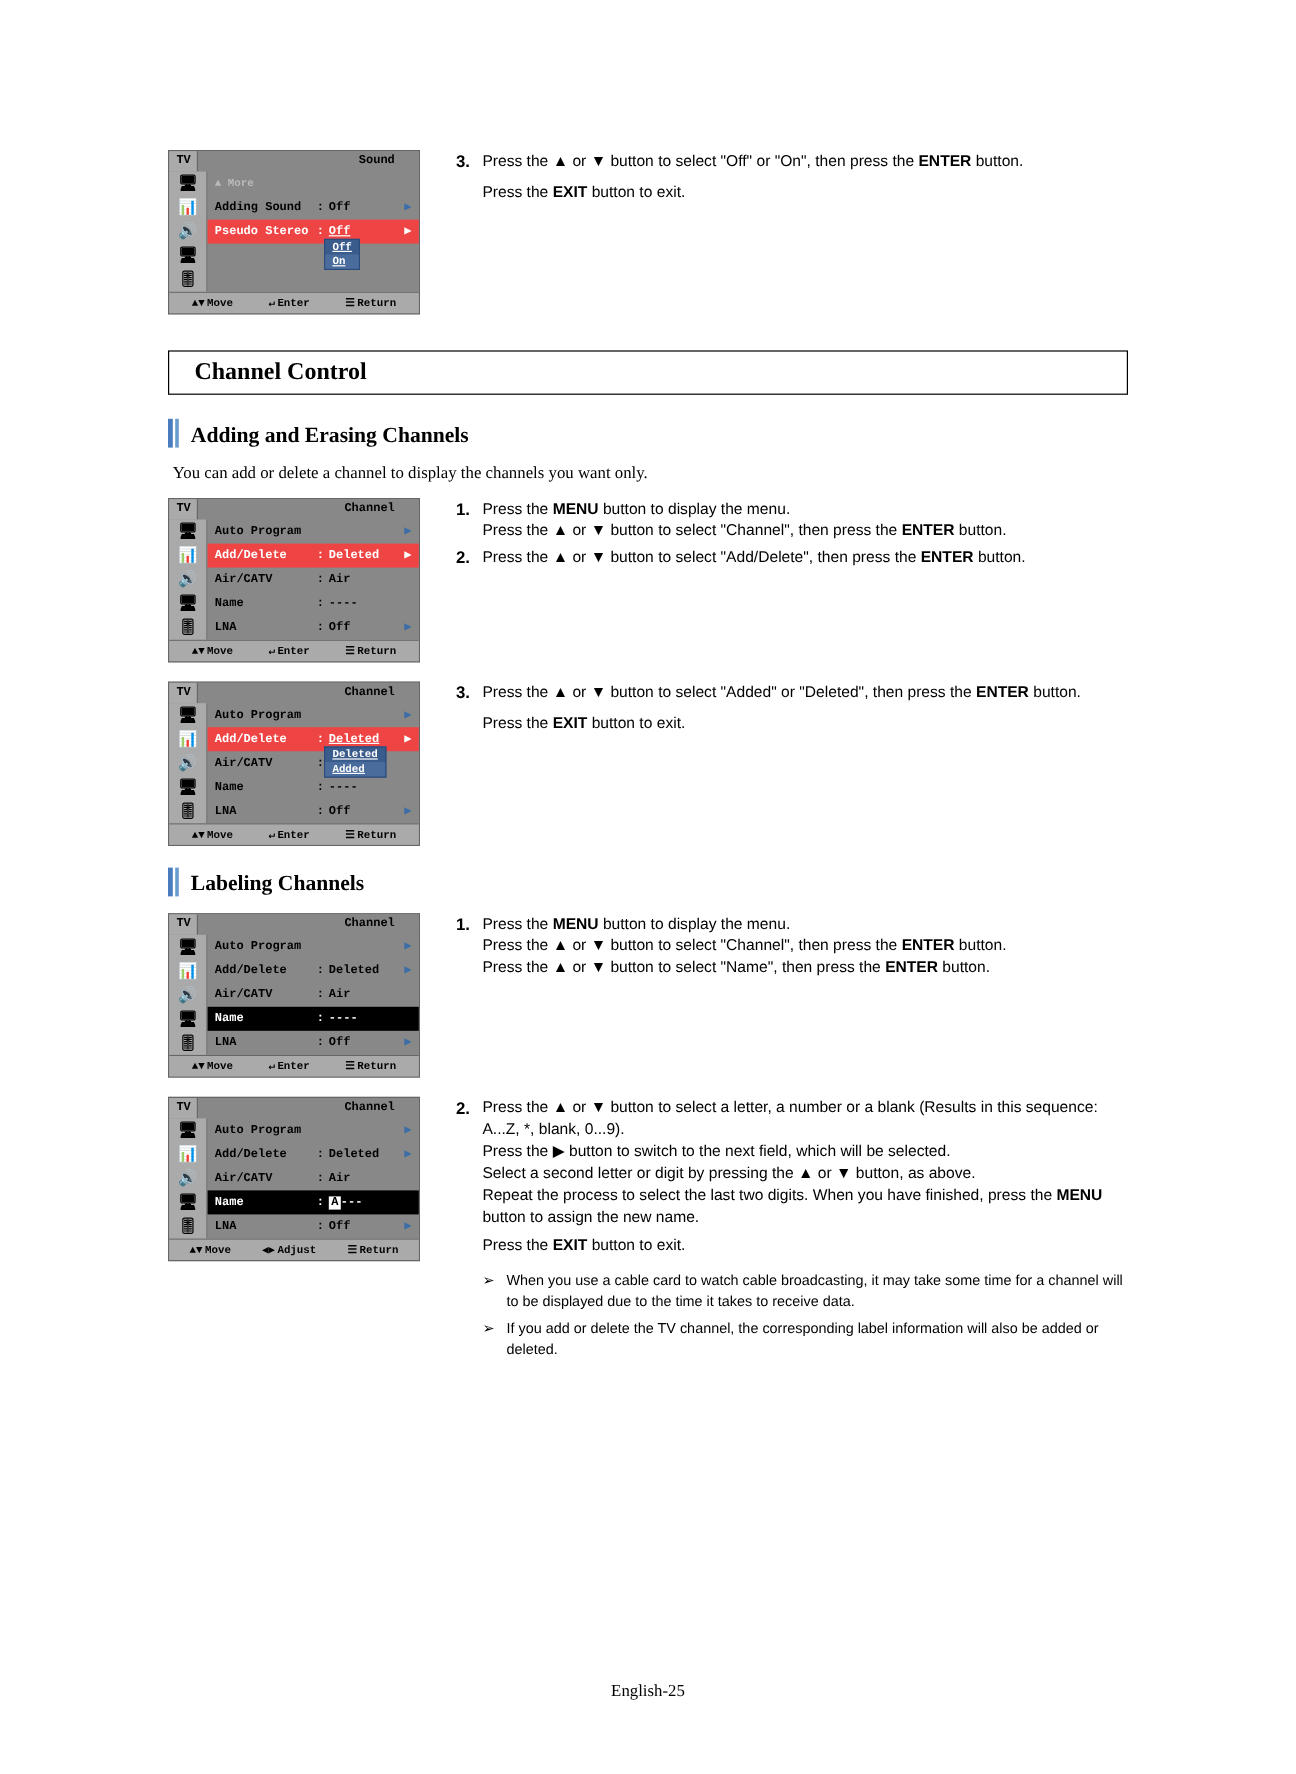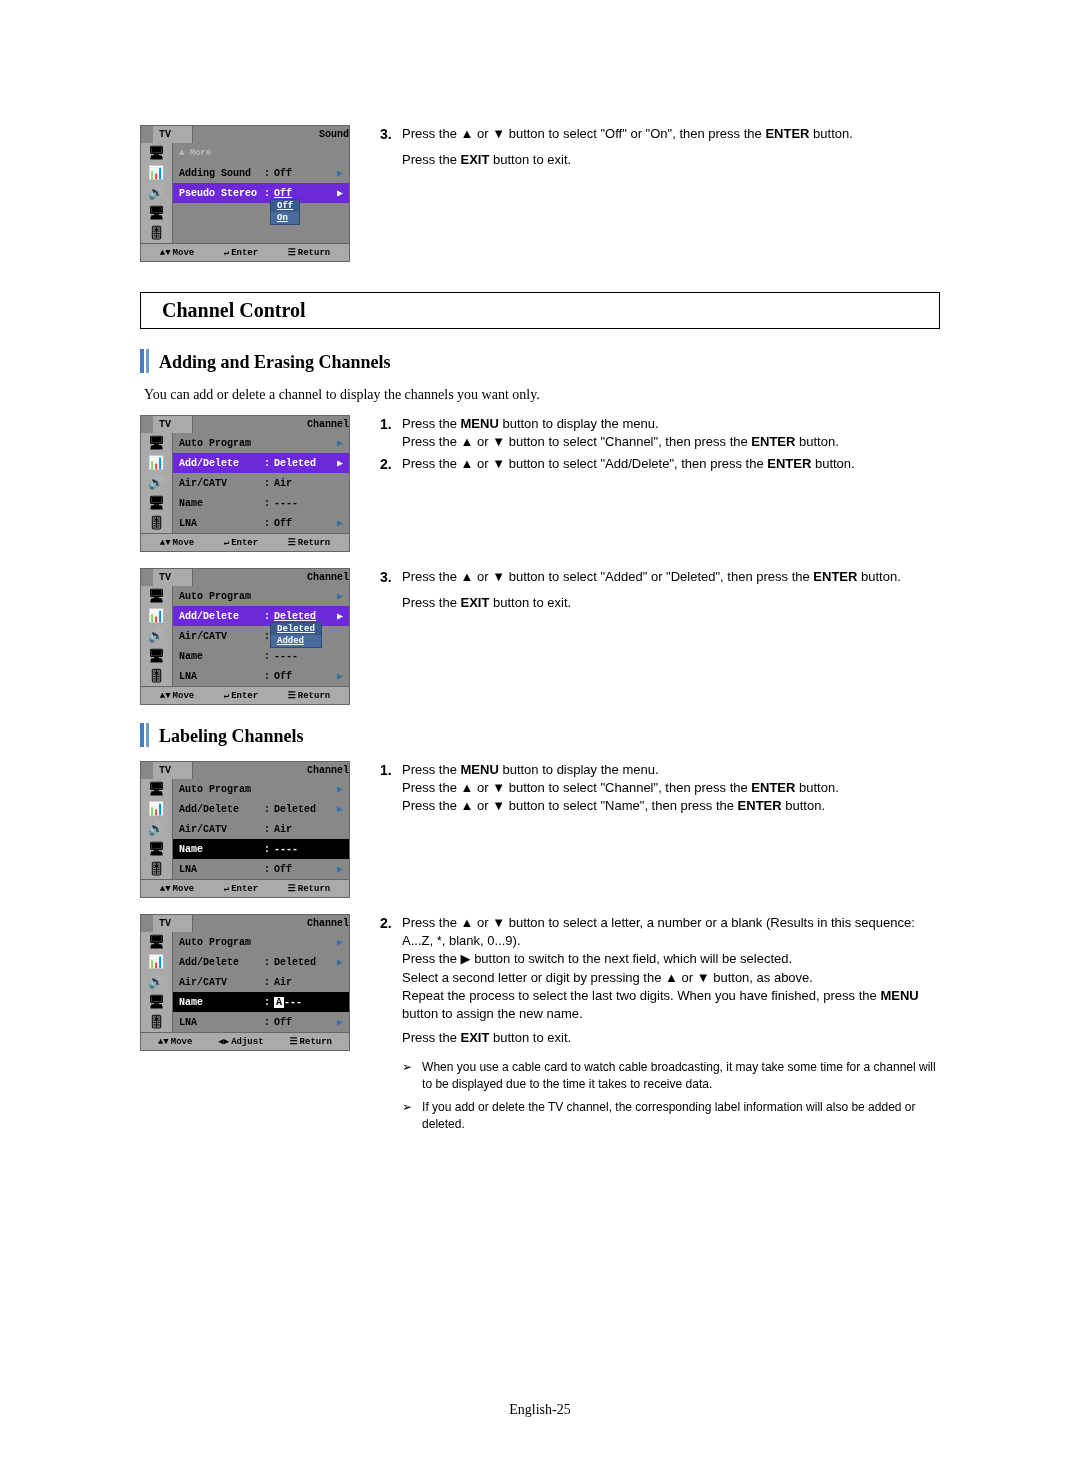--- a/index.html
+++ b/index.html
@@ -19,30 +19,29 @@
       font-family: "Courier New", monospace;
       font-size: 10px;
       font-weight: bold;
       color: #000;
     }
     .menu-header {
       display: flex;
       background: #888;
     }
     .menu-header .tv-cell {
-      width: 40px;
+      width: 24px;
       padding: 3px 6px;
       background: #aaa;
       border-right: 1px solid #666;
-      margin-left: 12px;
     }
     .menu-header .title-cell {
       flex: 1;
       text-align: right;
-      padding: 3px 0;
+      padding: 3px 20px;
       background: #888;
     }
     .menu-body { display: flex; }
     .menu-icons {
       width: 32px;
       background: #aaa;
       border-right: 1px solid #666;
       display: flex;
       flex-direction: column;
     }
@@ -54,21 +53,21 @@
       font-size: 13px;
     }
     .menu-rows { flex: 1; background: #888; }
     .menu-row {
       display: flex;
       align-items: center;
       height: 20px;
       padding: 0 6px;
       position: relative;
     }
-    .menu-row.sel { background: #6d28d9; color: #fff; }
+    .menu-row.sel { background: #ef4444; color: #fff; }
     .menu-row.name-sel { background: #000; color: #fff; }
     .menu-row.more { color: #bbb; font-size: 9px; }
     .menu-row .label { width: 85px; }
     .menu-row .colon { width: 10px; }
     .menu-row .value { flex: 1; }
     .menu-row .arrow { position: absolute; right: 6px; color: #3a6ea8; font-size: 10px; }
     .dropdown {
       position: absolute;
       left: 97px;
       top: 16px;

